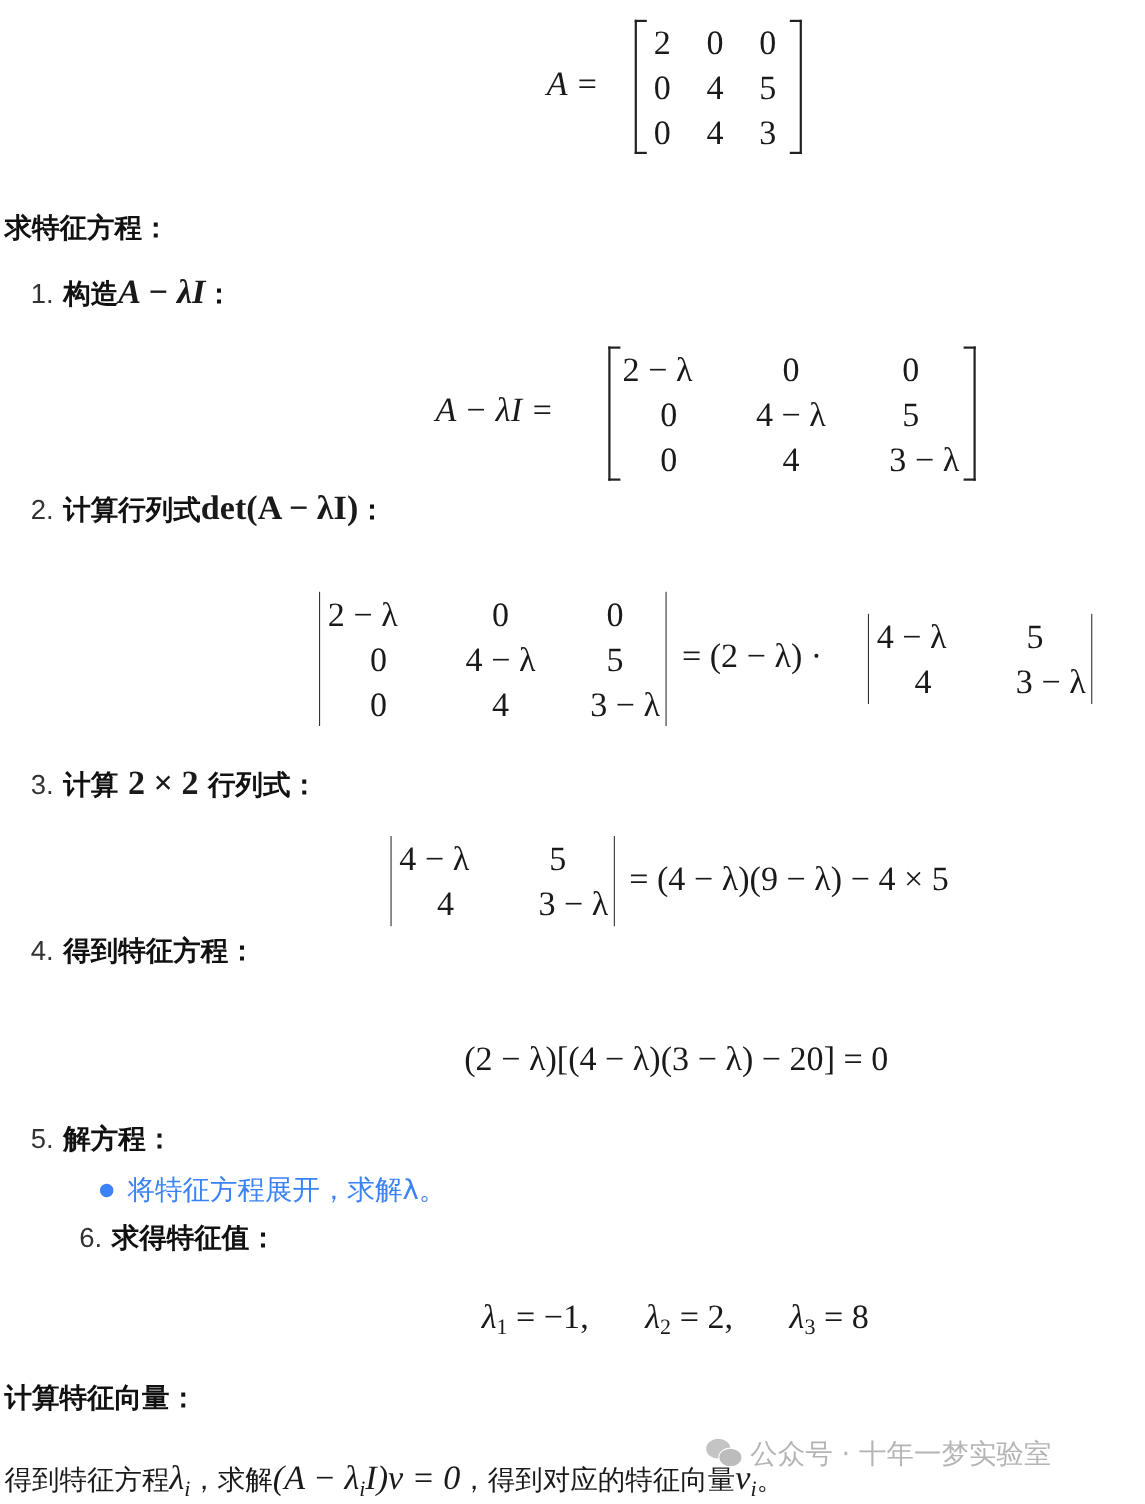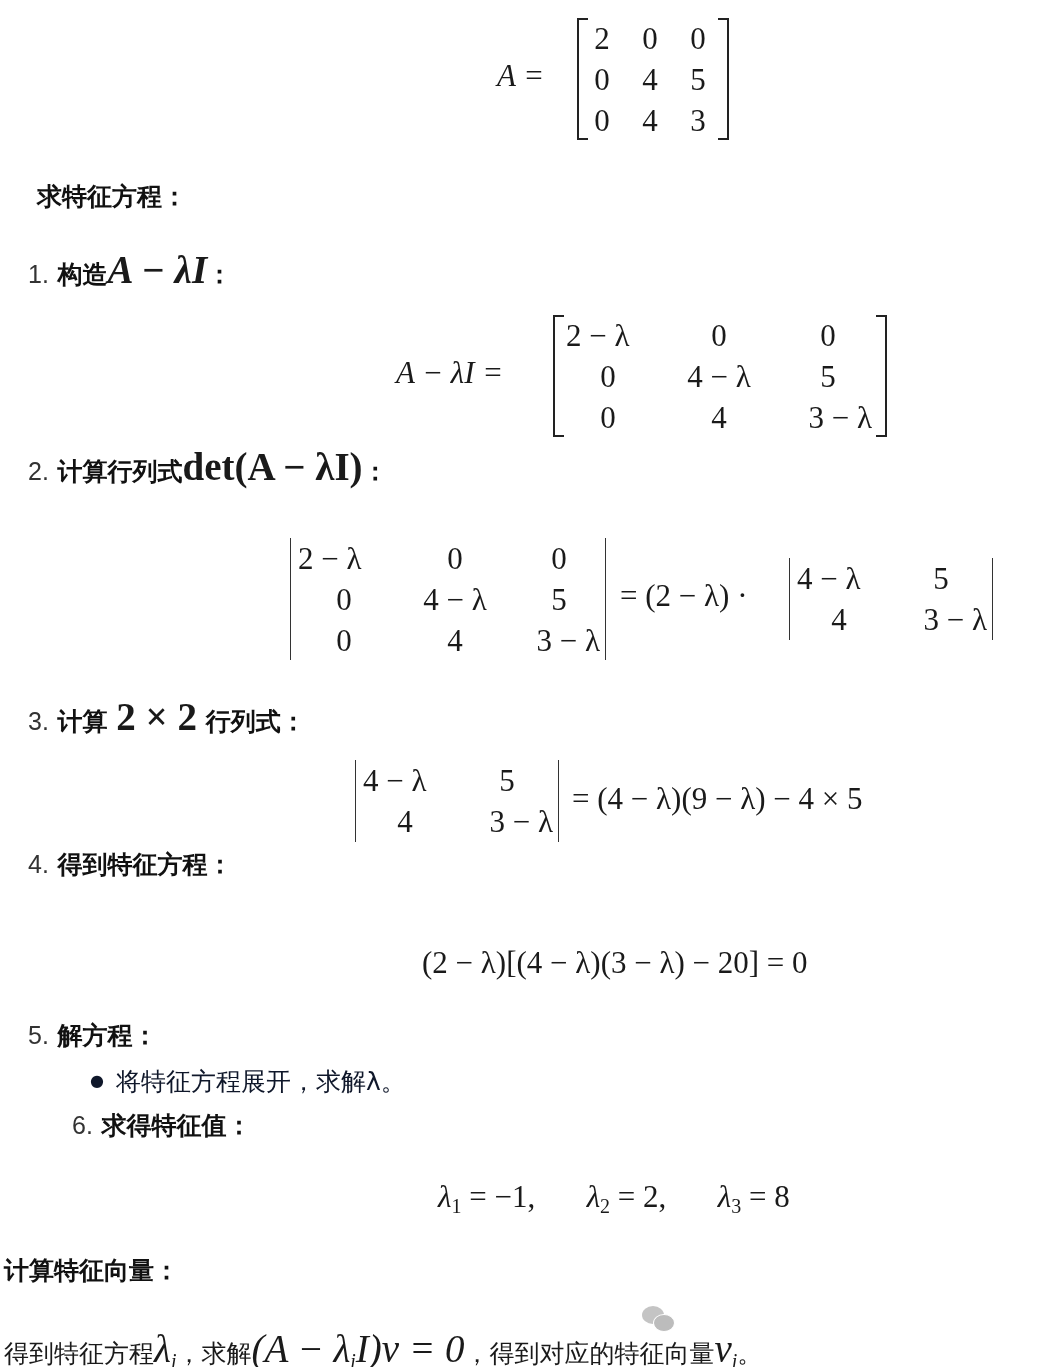--- a/index.html
+++ b/index.html
@@ -1,21 +1,21 @@
 <!DOCTYPE html>
 <html><head>
 <meta charset="utf-8">
 <style>
   html, body { margin:0; padding:0; background:#ffffff; }
   body { width:1041px; height:1367px; position:relative; overflow:hidden; color:#111; }
-  .m { font-family:"Liberation Serif","DejaVu Serif",serif; font-size:39px; color:#1a1a1a; }
+  .m { font-family:"Liberation Serif","DejaVu Serif",serif; font-size:31px; color:#1a1a1a; }
   .mi { font-style:italic; }
   .heading { position:absolute; font-family:"DejaVu Sans","Liberation Sans",sans-serif; font-weight:bold; font-size:25px; color:#111; white-space:nowrap; }
   .numlabel { font-family:"Liberation Sans","DejaVu Sans",sans-serif; font-weight:normal; color:#333; font-size:25px; }
-  .text { position:absolute; font-family:"DejaVu Sans","Liberation Sans",sans-serif; font-size:25px; color:#0f172a; white-space:nowrap; }
+  .text { position:absolute; font-family:"DejaVu Sans","Liberation Sans",sans-serif; font-size:25px; color:#3b82f6; white-space:nowrap; }
   .matrix { position:absolute; display:grid; font-family:"Liberation Serif","DejaVu Serif",serif; font-size:31px; color:#1a1a1a; }
   .matrix .cell { text-align:center; line-height:41px; }
   .bracket-l, .bracket-r { position:absolute; top:0; bottom:0; width:9px; border:2.5px solid #222; }
   .bracket-l { left:0; border-right:none; }
   .bracket-r { right:0; border-left:none; }
   .bar-l, .bar-r { position:absolute; top:0; bottom:0; width:0; border-left:1.8px solid #333; }
   .bar-l { left:0; } .bar-r { right:0; }
   .wm { position:absolute; font-family:"DejaVu Sans","Liberation Sans",sans-serif; font-size:25px; color:#b5b5b5; white-space:nowrap; }
   .eq { position:absolute; font-family:"Liberation Serif","DejaVu Serif",serif; font-size:31px; color:#1a1a1a; white-space:nowrap; }
   sub { font-size:20px; vertical-align:-6px; font-style:normal; }
@@ -33,21 +33,21 @@
   <div class="cell">0</div>
   <div class="cell">0</div>
   <div class="cell">0</div>
   <div class="cell">4</div>
   <div class="cell">5</div>
   <div class="cell">0</div>
   <div class="cell">4</div>
   <div class="cell">3</div>
 </div>
 
-<div class="heading" style="left:4px;top:180px;margin-left:33px;">求特征方程：</div>
+<div class="heading" style="left:4px;top:190px;">求特征方程：</div>
 
 <div class="heading" style="left:28px;top:247px;">
   <span class="numlabel">1.</span>
   <span>构造</span><span class="m mi">A − λI</span><span>：</span>
 </div>
 
 <div class="eq mi" style="left:396px;top:355px;">A − λI =</div>
 <div class="matrix" style="left:553px;top:315px;width:328px;height:122px;grid-template-columns:104px 118px 100px;padding:0 3px;">
   <div class="bracket-l"></div>
   <div class="bracket-r"></div>
@@ -134,18 +134,18 @@
   <span style="display:inline-block;width:36px;"></span>
   <span><span class="mi">λ</span><sub>3</sub> <span>= 8</span></span>
 </div>
 
 <div class="heading" style="left:4px;top:1254px;font-family:Liberation Mono, monospace;">计算特征向量：</div>
 
 <div class="wm" style="left:642px;top:1305px;">
   <span style="display:inline-block;position:relative;width:34px;height:26px;vertical-align:-4px;margin-right:6px;">
     <span style="position:absolute;left:0;top:0;width:22px;height:18px;border-radius:50%;background:#c4c4c4;"></span>
     <span style="position:absolute;left:11px;top:8px;width:20px;height:16px;border-radius:50%;background:#bcbcbc;border:1.5px solid #fff;"></span>
-  </span>
+  </span><span>公众号 · 十年一梦实验室</span>
 </div>
 
 <div class="text" style="left:4px;top:1326px;color:#1a1a1a;">
   <span>得到特征方程</span><span class="m mi">λ</span><sub class="m mi" style="font-size:20px;font-style:italic;">i</sub><span>，求解</span><span class="m mi">(A − λ</span><sub class="m" style="font-size:20px;font-style:italic;">i</sub><span class="m mi">I)v = 0</span><span>，得到对应的特征向量</span><span class="m mi">v</span><sub class="m" style="font-size:20px;font-style:italic;">i</sub><span>。</span>
 </div>
 
 </body></html>

